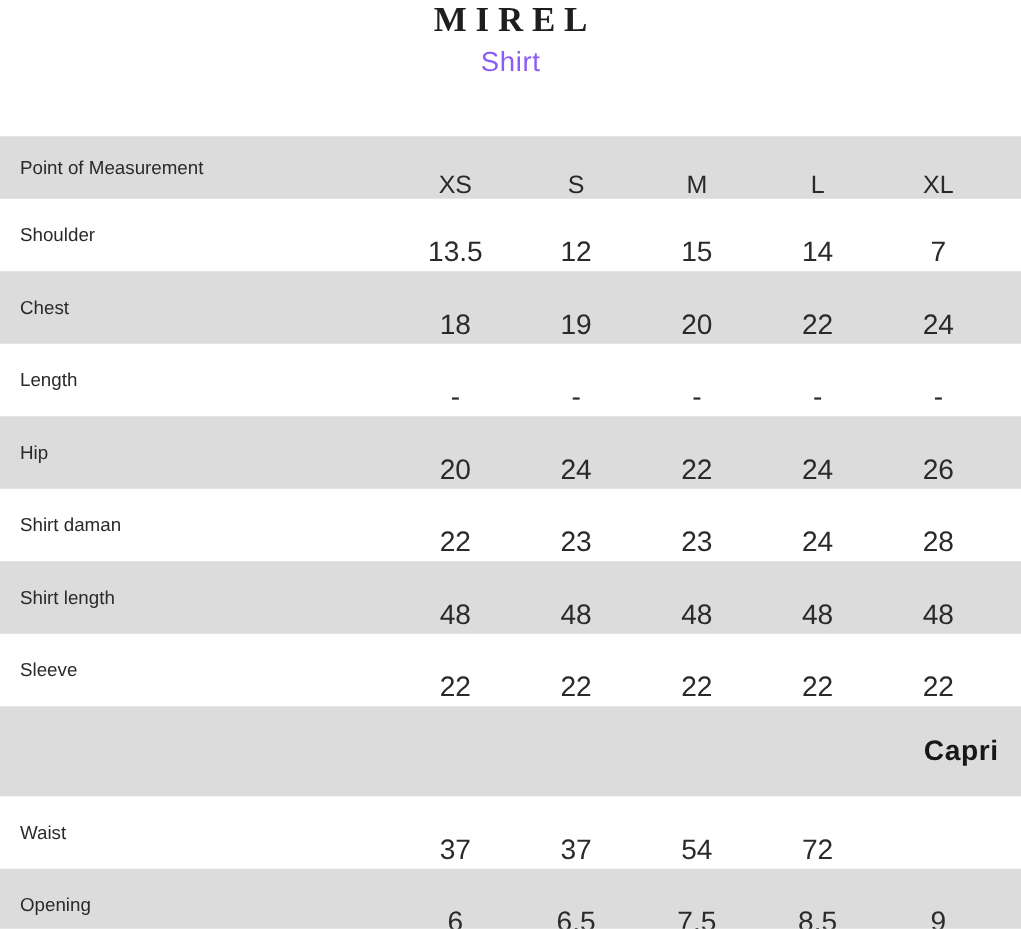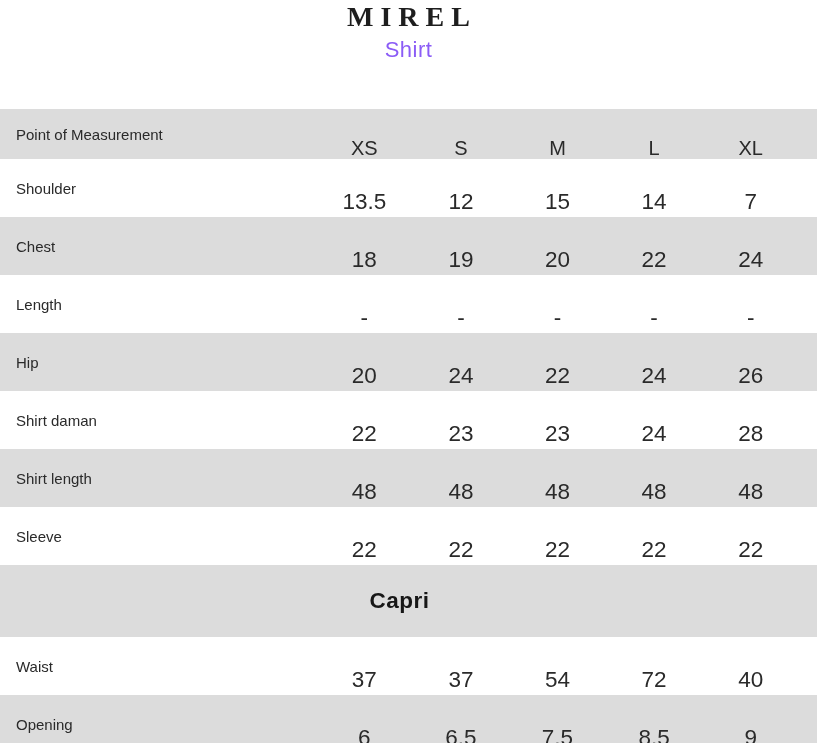--- a/index.html
+++ b/index.html
@@ -51,21 +51,21 @@
     white-space:nowrap;
   }
   .cell.val{
     text-align:center;
     font-size:22.5px;
     margin-top:28px;
   }
   .section-row{
     display:flex;
     align-items:center;
-    justify-content:center;
+    justify-content:flex-end;
     height:72px;
   }
   .section-label{
     font-size:22.5px;
     font-weight:700;
     letter-spacing:0.5px;
     color:#171717;
   }
 </style>
 </head>
@@ -143,21 +143,20 @@
     </div>
     <div class="trow section-row stripe" style="display: flex;">
       <div class="section-label">Capri</div>
     </div>
     <div class="trow">
       <div class="cell label">Waist</div>
       <div class="cell val">37</div>
       <div class="cell val">37</div>
       <div class="cell val">54</div>
       <div class="cell val">72</div>
-      <div class="cell val">40</div>
     </div>
     <div class="trow stripe">
       <div class="cell label">Opening</div>
       <div class="cell val">6</div>
       <div class="cell val">6.5</div>
       <div class="cell val">7.5</div>
       <div class="cell val">8.5</div>
       <div class="cell val">9</div>
     </div>
   </div>

